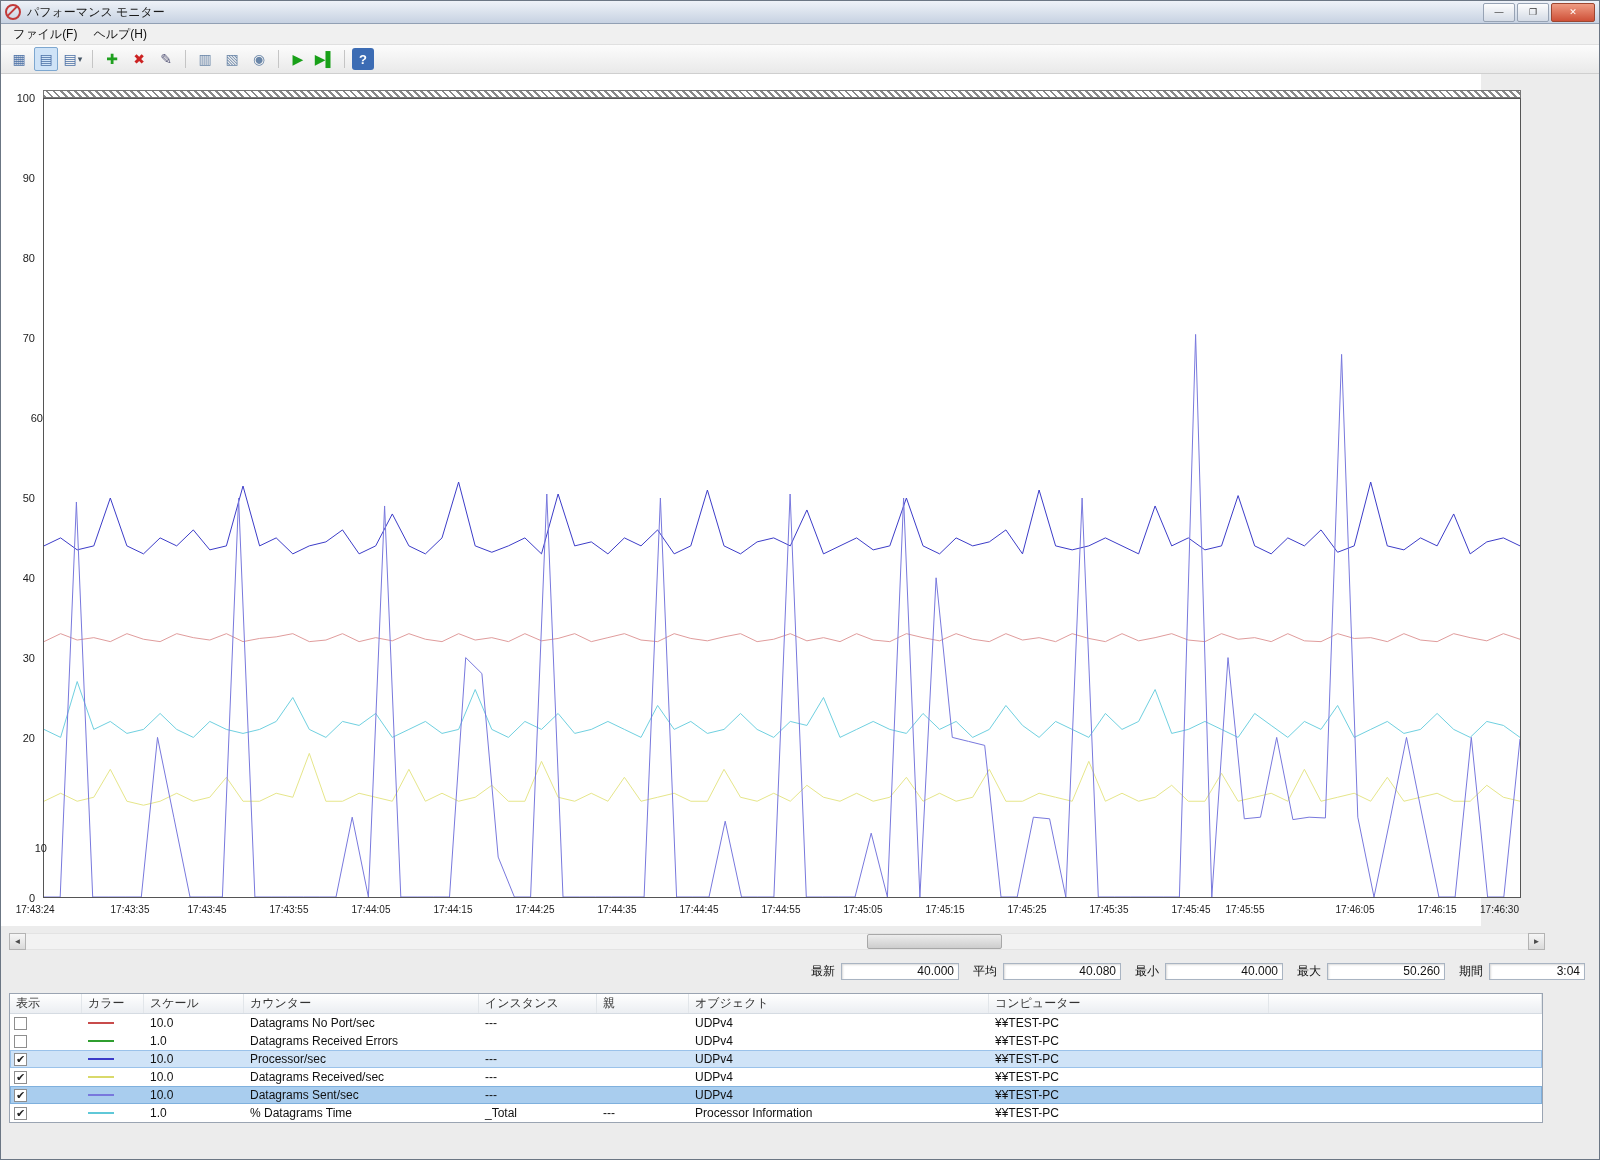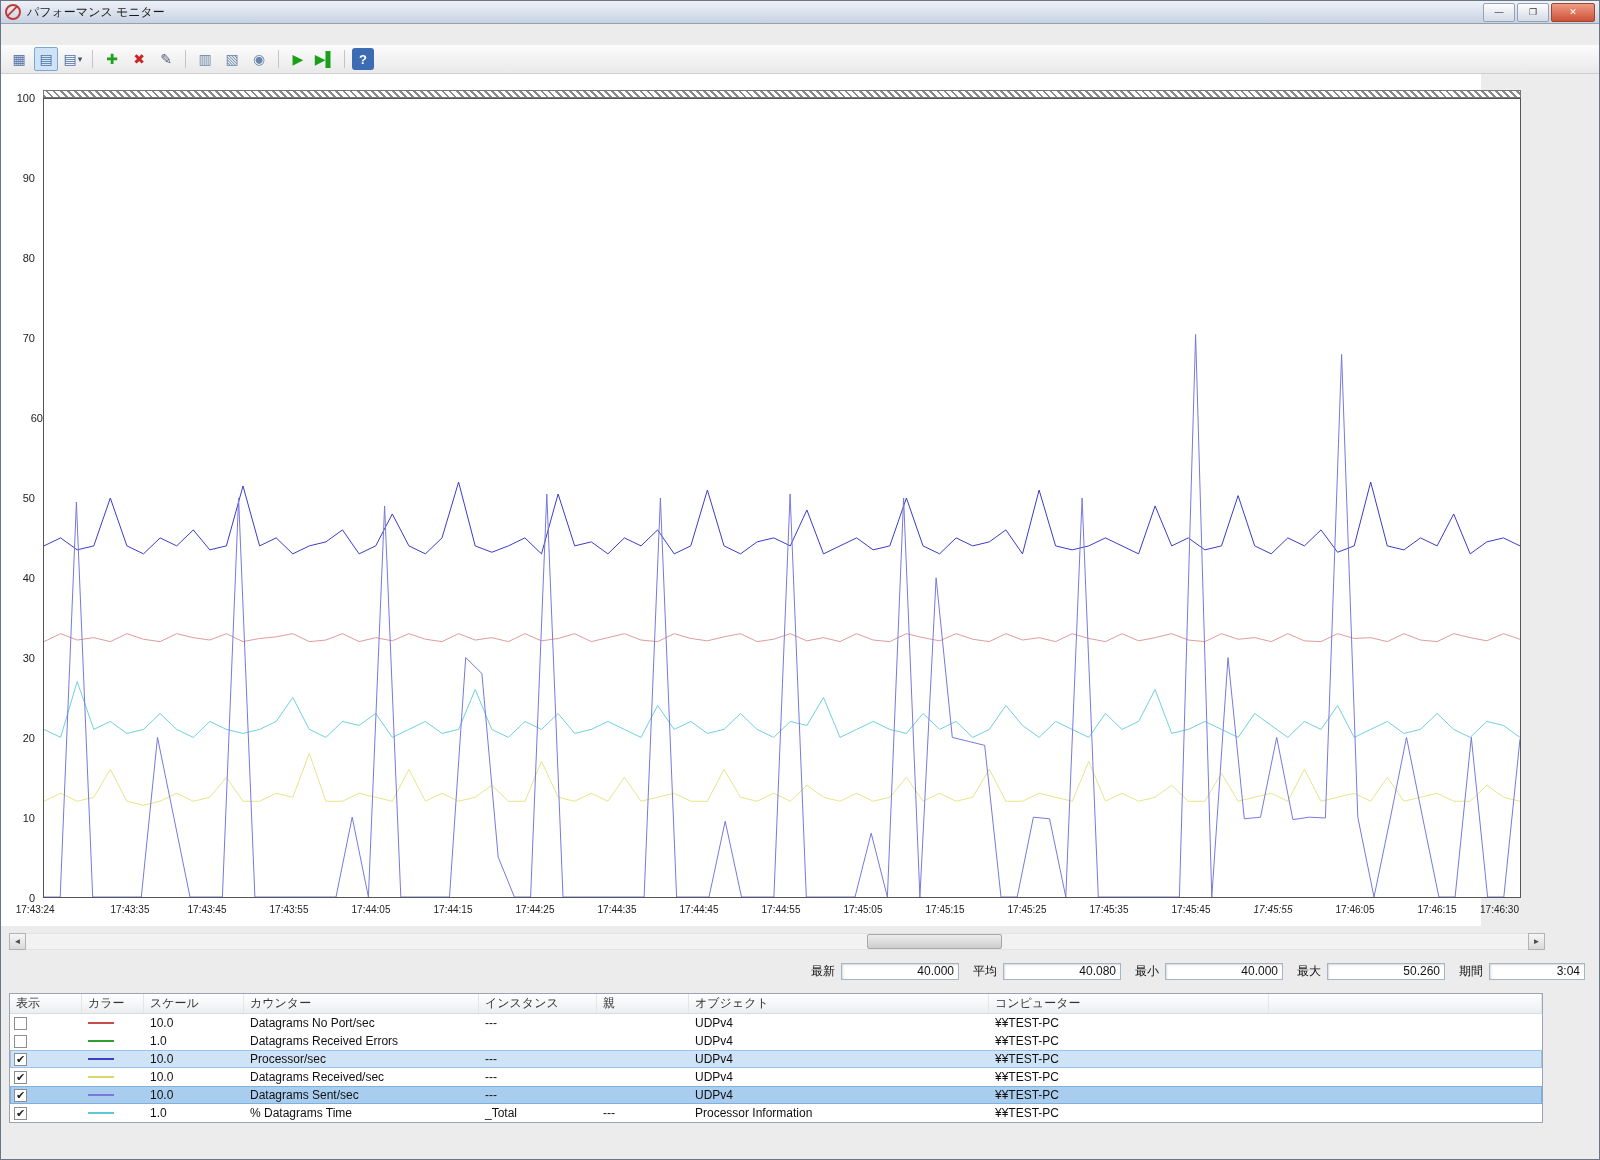--- a/index.html
+++ b/index.html
@@ -78,20 +78,24 @@
   <div class="titlebar" data-name="titlebar">
     <span class="app-icon" data-name="perfmon-app-icon"></span>
     <span class="title" data-name="window-title">パフォーマンス モニター</span>
     <span class="win-btns" data-name="window-controls">
       <span class="wb" data-name="minimize-button">—</span>
       <span class="wb" data-name="maximize-button">❐</span>
       <span class="wb close" data-name="close-button">✕</span>
     </span>
   </div>
 
+  <div class="menubar" data-name="menubar">
+    <span class="menu-item" data-name="menu-file">ファイル(F)</span>
+    <span class="menu-item" data-name="menu-help">ヘルプ(H)</span>
+  </div>
 
   <div class="toolbar" id="toolbar" data-name="toolbar">
       <span class="tb-btn" data-name="view-current-activity-button" style="color: rgb(74, 111, 165);">▦</span>
       <span class="tb-btn pressed" data-name="view-graph-button" style="color: rgb(74, 111, 165);">▤</span>
       <span class="tb-btn" data-name="change-graph-type-button" style="color: rgb(74, 111, 165);">▤<span class="tb-caret" data-name="dropdown-caret-icon">▾</span></span>
       <span class="tb-sep" data-name="toolbar-separator"></span>
       <span class="tb-btn" data-name="add-counter-button" style="color: rgb(31, 160, 31);">✚</span>
       <span class="tb-btn" data-name="delete-counter-button" style="color: rgb(204, 34, 34);">✖</span>
       <span class="tb-btn" data-name="highlight-button" style="color: rgb(85, 85, 119);">✎</span>
       <span class="tb-sep" data-name="toolbar-separator"></span>
@@ -116,38 +120,38 @@
       </svg>
   <div class="ytick" data-name="y-axis-tick" style="top: 18px;">100</div>
       <div class="ytick" data-name="y-axis-tick" style="top: 98px;">90</div>
       <div class="ytick" data-name="y-axis-tick" style="top: 178px;">80</div>
       <div class="ytick" data-name="y-axis-tick" style="top: 258px;">70</div>
       <div class="ytick" data-name="y-axis-tick" style="top: 338px; padding-left: 8px;">60</div>
       <div class="ytick" data-name="y-axis-tick" style="top: 418px;">50</div>
       <div class="ytick" data-name="y-axis-tick" style="top: 498px;">40</div>
       <div class="ytick" data-name="y-axis-tick" style="top: 578px;">30</div>
       <div class="ytick" data-name="y-axis-tick" style="top: 658px;">20</div>
-      <div class="ytick" data-name="y-axis-tick" style="top: 738px;">10</div>
+      <div class="ytick" data-name="y-axis-tick" style="top: 768px; padding-left: 12px;">10</div>
       <div class="ytick" data-name="y-axis-tick" style="top: 818px;">0</div>
       <div class="xtick" data-name="x-axis-tick" style="left: 42px; transform: translateX(-70%);">17:43:24</div>
       <div class="xtick" data-name="x-axis-tick" style="left: 129px; transform: translateX(-50%);">17:43:35</div>
       <div class="xtick" data-name="x-axis-tick" style="left: 206px; transform: translateX(-50%);">17:43:45</div>
       <div class="xtick" data-name="x-axis-tick" style="left: 288px; transform: translateX(-50%);">17:43:55</div>
       <div class="xtick" data-name="x-axis-tick" style="left: 370px; transform: translateX(-50%);">17:44:05</div>
       <div class="xtick" data-name="x-axis-tick" style="left: 452px; transform: translateX(-50%);">17:44:15</div>
       <div class="xtick" data-name="x-axis-tick" style="left: 534px; transform: translateX(-50%);">17:44:25</div>
       <div class="xtick" data-name="x-axis-tick" style="left: 616px; transform: translateX(-50%);">17:44:35</div>
       <div class="xtick" data-name="x-axis-tick" style="left: 698px; transform: translateX(-50%);">17:44:45</div>
       <div class="xtick" data-name="x-axis-tick" style="left: 780px; transform: translateX(-50%);">17:44:55</div>
       <div class="xtick" data-name="x-axis-tick" style="left: 862px; transform: translateX(-50%);">17:45:05</div>
       <div class="xtick" data-name="x-axis-tick" style="left: 944px; transform: translateX(-50%);">17:45:15</div>
       <div class="xtick" data-name="x-axis-tick" style="left: 1026px; transform: translateX(-50%);">17:45:25</div>
       <div class="xtick" data-name="x-axis-tick" style="left: 1108px; transform: translateX(-50%);">17:45:35</div>
       <div class="xtick" data-name="x-axis-tick" style="left: 1190px; transform: translateX(-50%);">17:45:45</div>
-      <div class="xtick" data-name="x-axis-tick" style="left: 1272px; transform: translateX(-50%); font-style: italic;">17:45:55</div>
+      <div class="xtick" data-name="x-axis-tick" style="left: 1244px; transform: translateX(-50%);">17:45:55</div>
       <div class="xtick" data-name="x-axis-tick" style="left: 1354px; transform: translateX(-50%);">17:46:05</div>
       <div class="xtick" data-name="x-axis-tick" style="left: 1436px; transform: translateX(-50%);">17:46:15</div>
       <div class="xtick" data-name="x-axis-tick" style="left: 1518px; transform: translateX(-100%);">17:46:30</div>
     </div>
 
   <div class="hscroll" data-name="horizontal-scrollbar">
     <span class="sb-arrow" data-name="scroll-left-arrow-icon">◄</span>
     <div class="sb-track" data-name="scrollbar-track">
       <div class="sb-thumb" data-name="scrollbar-thumb"></div>
     </div>

